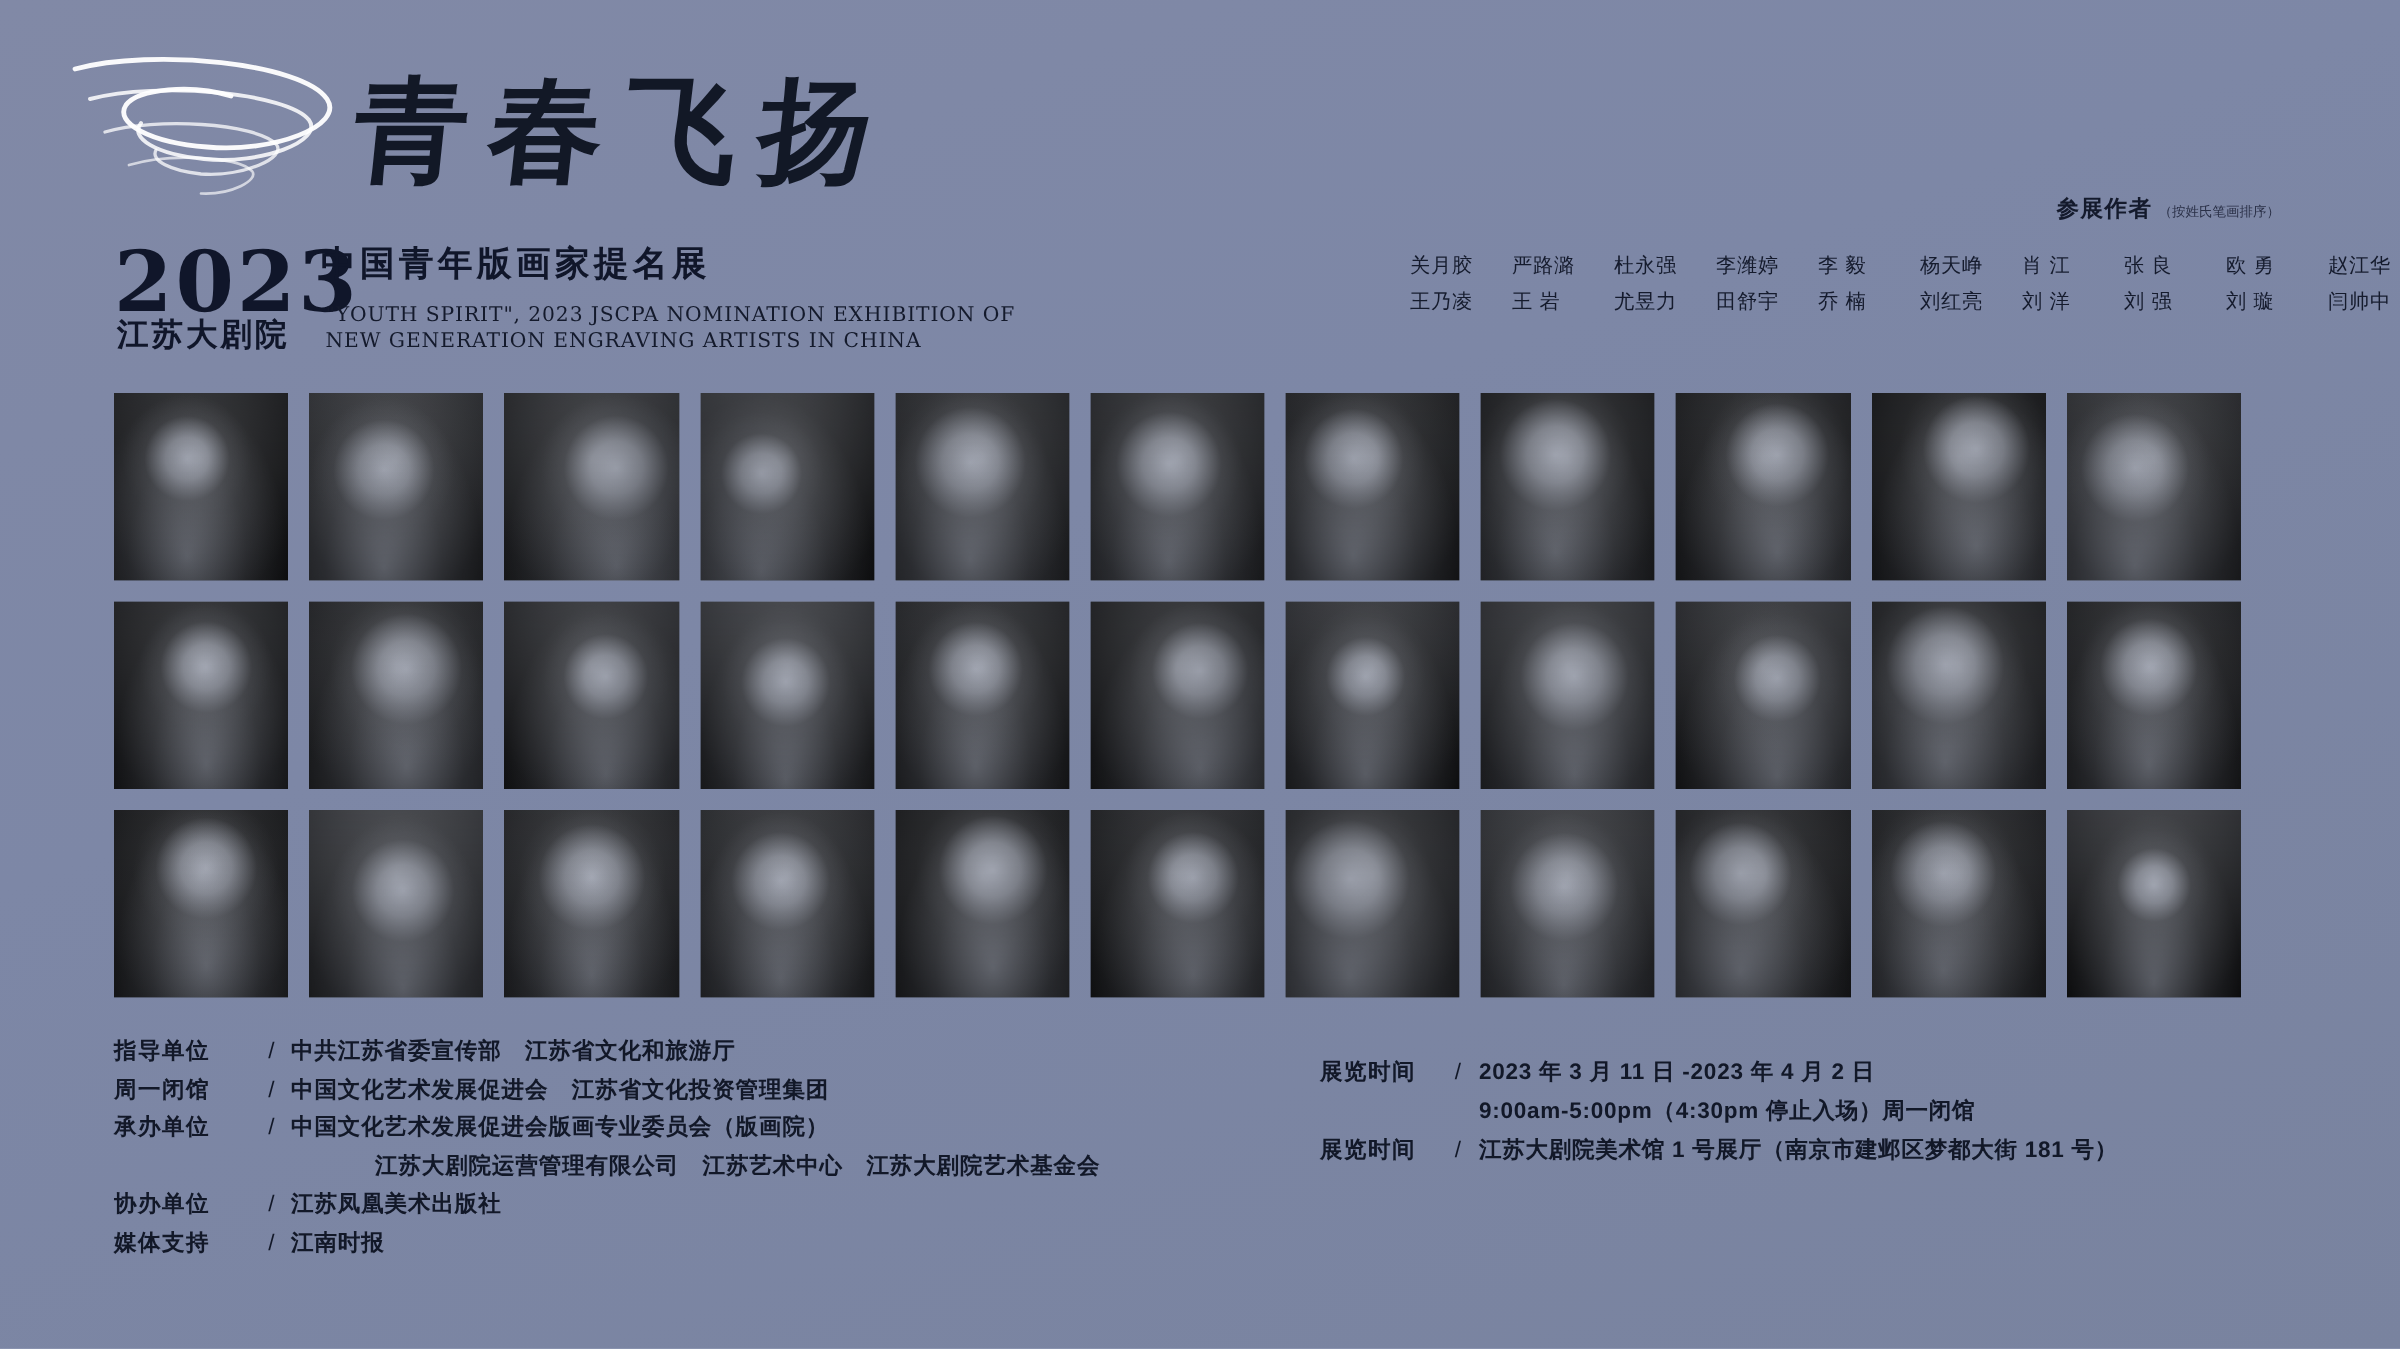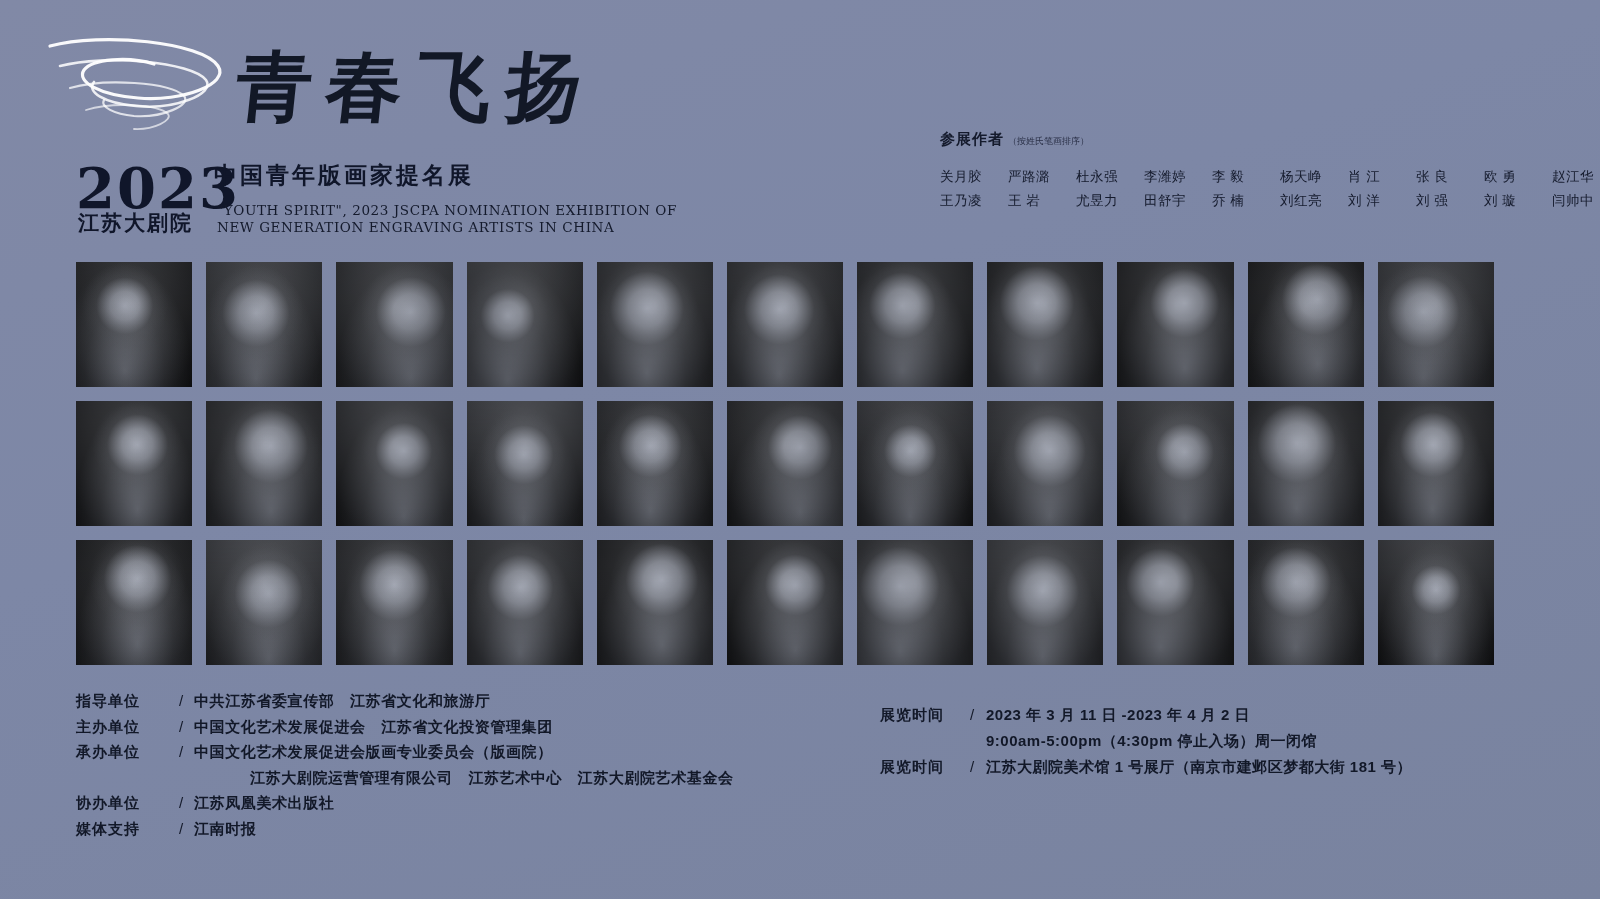--- a/index.html
+++ b/index.html
@@ -95,20 +95,21 @@
     left: 940px;
     top: 130px;
     width: 580px;
   }
   .artists-head {
     font-size: 15px;
     font-weight: 700;
     color: #141a2c;
     letter-spacing: 1px;
     margin-bottom: 16px;
+    text-align: right;
   }
   .artists-head .note {
     font-size: 9px;
     font-weight: 400;
     letter-spacing: 0;
     color: #2a3047;
     margin-left: 4px;
   }
   .artists-row {
     display: flex;
@@ -453,21 +454,21 @@
       </div>
     </div>
 
   <div class="credits" id="credits-block">
       <div class="credit-line">
         <span class="lbl">指导单位</span>
         <span class="sep">/</span>
         <span class="val">中共江苏省委宣传部　江苏省文化和旅游厅</span>
       </div>
       <div class="credit-line">
-        <span class="lbl">主办单位</span>
+        <span class="lbl">周一闭馆</span>
         <span class="sep">/</span>
         <span class="val">中国文化艺术发展促进会　江苏省文化投资管理集团</span>
       </div>
       <div class="credit-line">
         <span class="lbl">承办单位</span>
         <span class="sep">/</span>
         <span class="val">中国文化艺术发展促进会版画专业委员会（版画院）</span>
       </div>
       <div class="credit-cont">江苏大剧院运营管理有限公司　江苏艺术中心　江苏大剧院艺术基金会</div>
       <div class="credit-line">

